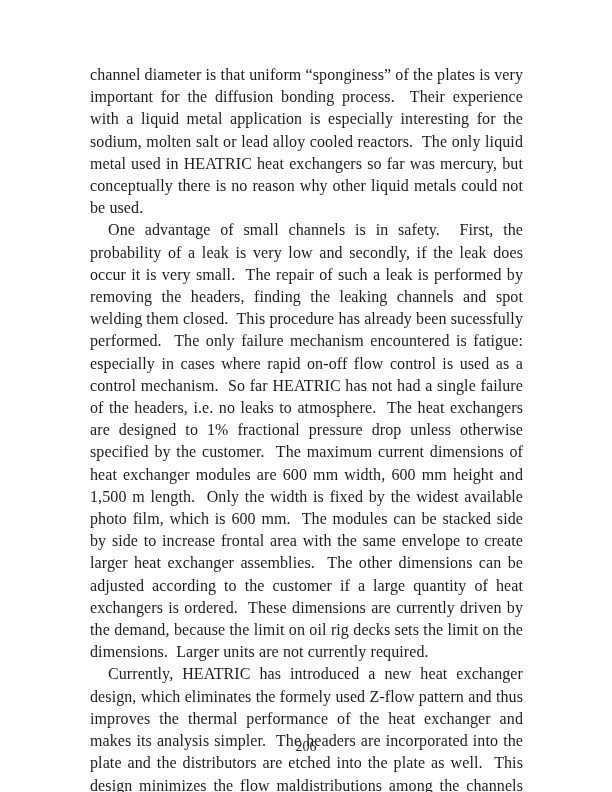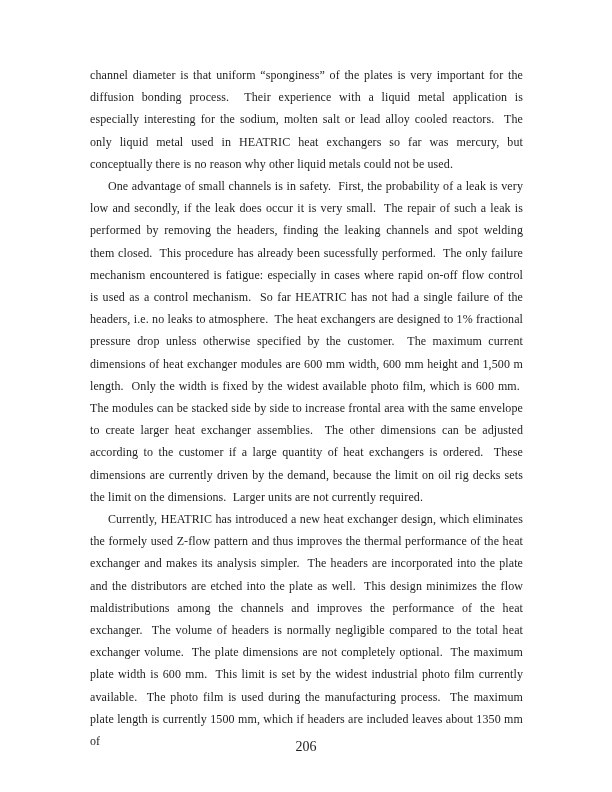--- a/index.html
+++ b/index.html
@@ -23,21 +23,21 @@
   }
   .content {
     position: absolute;
     left: 90px;
     top: 64px;
     width: 433px;
   }
   p.para {
     margin: 0;
     font-family: "Liberation Serif", "DejaVu Serif", serif;
-    font-size: 12px;
+    font-size: 16px;
     line-height: 22.2px;
     color: #1c1c1c;
     text-align: justify;
     letter-spacing: 0.1px;
   }
   p.para + p.para {
   }
   p.para.indent {
     text-indent: 18px;
   }

